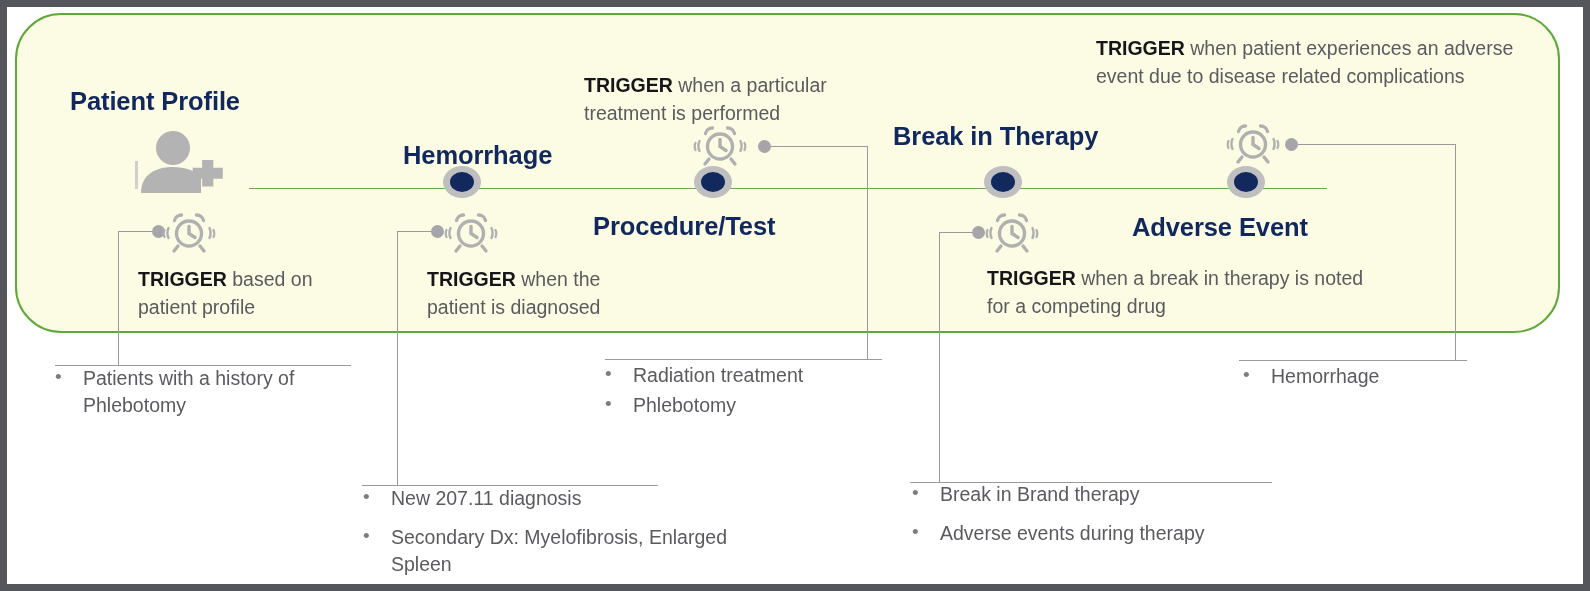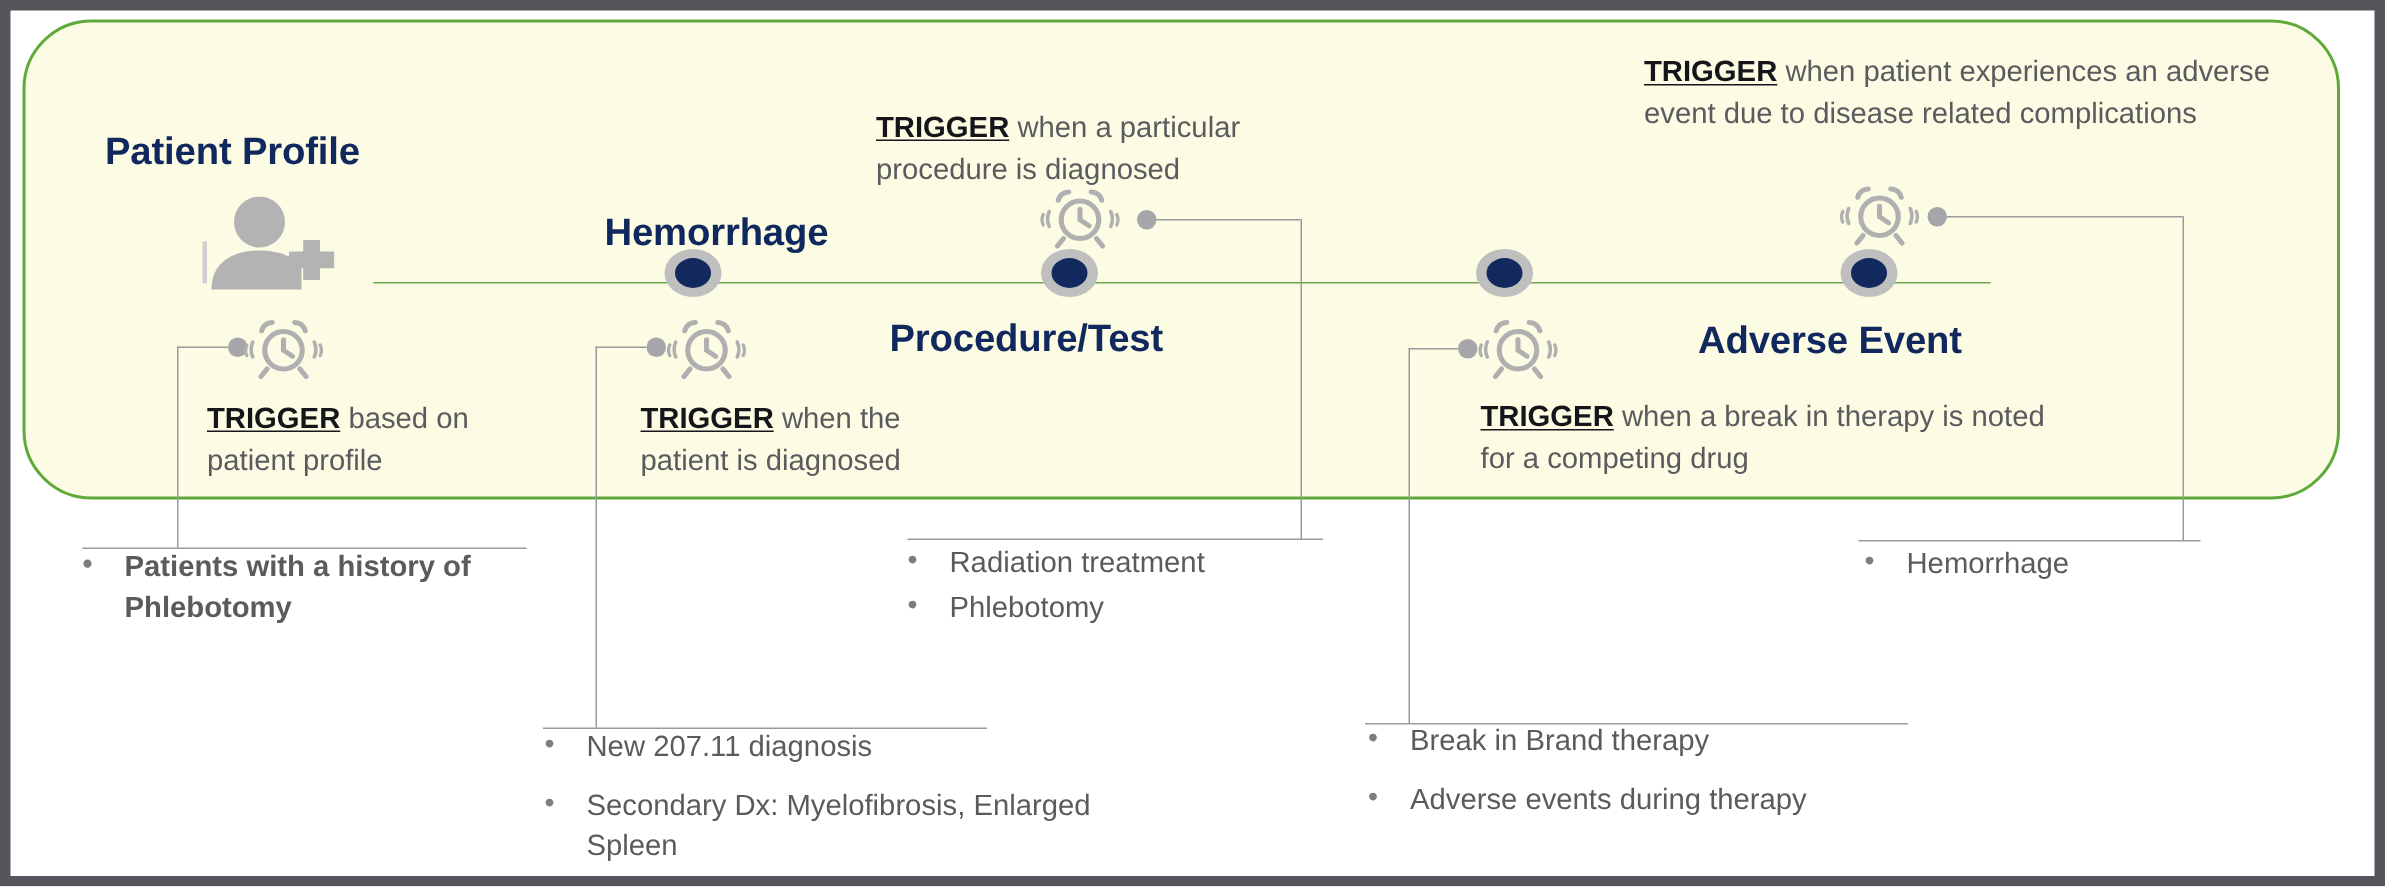--- a/index.html
+++ b/index.html
@@ -94,21 +94,20 @@
   .trigger {
     position: absolute;
     z-index: 10;
     color: #5b5b5f;
     font-size: 19.5px;
     line-height: 1.42;
   }
   .trigger b {
     color: #15151a;
     font-weight: bold;
-    text-decoration: underline;
     text-underline-offset: 2px;
     text-align: right;
   }
 
   
   .ln {
     position: absolute;
     z-index: 6;
     background: #9a9a9e;
   }
@@ -267,33 +266,34 @@
         </g>
       </svg>
     </div>
 
     <span class="milestone-label" style="left:63px; top:80px;">Patient Profile</span>
 
     <span class="milestone-label" style="left:396px; top:134px;">Hemorrhage</span>
 
     <span class="milestone-label" style="left:586px; top:205px;">Procedure/Test</span>
 
+    <span class="milestone-label" style="left:886px; top:115px;">Break in Therapy</span>
 
     <span class="milestone-label" style="left:1125px; top:206px;">Adverse Event</span>
 
     <div class="trigger" style="left:420px; top:259px; width:215px;">
       <b>TRIGGER</b><span> when the patient is diagnosed</span>
     </div>
 
     <div class="trigger" style="left:131px; top:259px; width:225px;">
       <b>TRIGGER</b><span> based on patient profile</span>
     </div>
 
     <div class="trigger" style="left:577px; top:65px; width:290px;">
-      <b>TRIGGER</b><span> when a particular procedure is diagnosed</span>
+      <b>TRIGGER</b><span> when a particular treatment is performed</span>
     </div>
 
     <div class="trigger" style="left:980px; top:258px; width:390px;">
       <b>TRIGGER</b><span> when a break in therapy is noted for a competing drug</span>
     </div>
 
     <div class="trigger" style="left:1089px; top:28px; width:425px;">
       <b>TRIGGER</b><span> when patient experiences an adverse event due to disease related complications</span>
     </div>
 
@@ -315,21 +315,21 @@
     <div class="ln h" style="left:932px; top:225px; width:33px;"></div>
     <div class="ln v" style="left:932px; top:225px; height:250px;"></div>
     <div class="ln h" style="left:903px; top:475px; width:362px;"></div>
     <div class="dot" style="left:971px; top:225px;"></div>
 
     <div class="ln h" style="left:1289px; top:137px; width:159px;"></div>
     <div class="ln v" style="left:1448px; top:137px; height:216px;"></div>
     <div class="ln h" style="left:1232px; top:353px; width:228px;"></div>
     <div class="dot" style="left:1284px; top:137px;"></div>
 
-    <div class="bullets" style="left:40px; top:358px; width:310px;font-weight:bold;">
+    <div class="bullets" style="left:40px; top:358px; width:310px;">
       <ul>
         <li>Patients with a history of Phlebotomy</li>
       </ul>
     </div>
 
     <div class="bullets spaced" style="left:348px; top:478px; width:380px;">
       <ul>
         <li>New 207.11 diagnosis</li>
         <li>Secondary Dx: Myelofibrosis, Enlarged Spleen</li>
       </ul>

